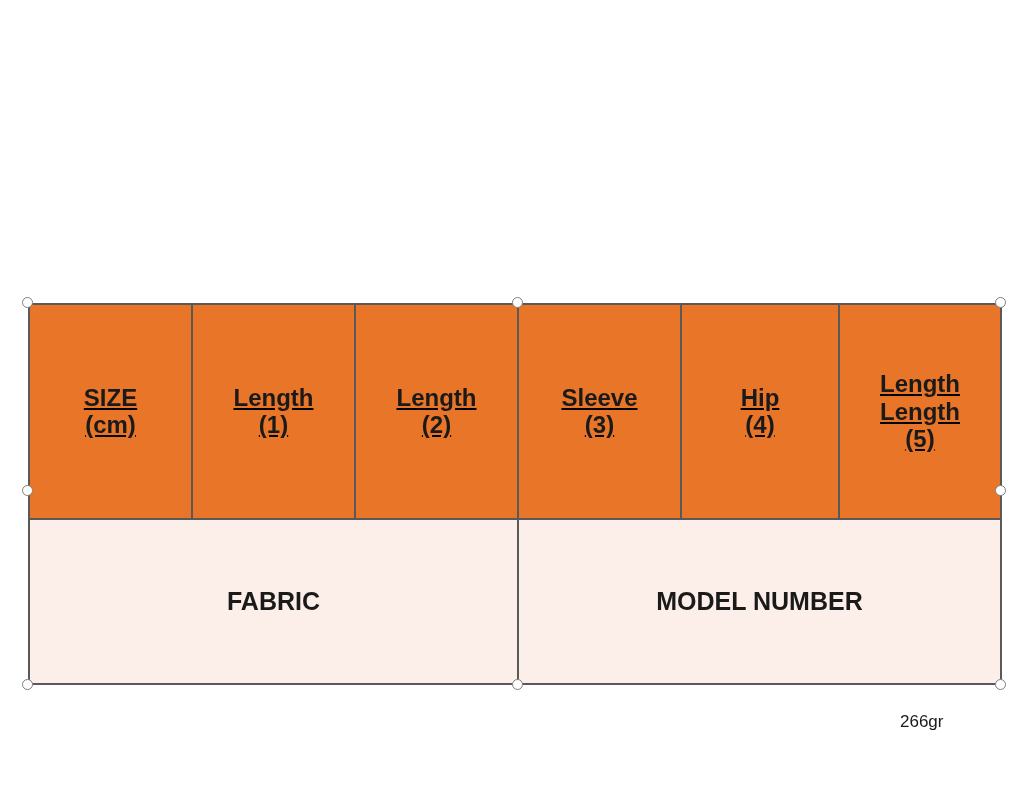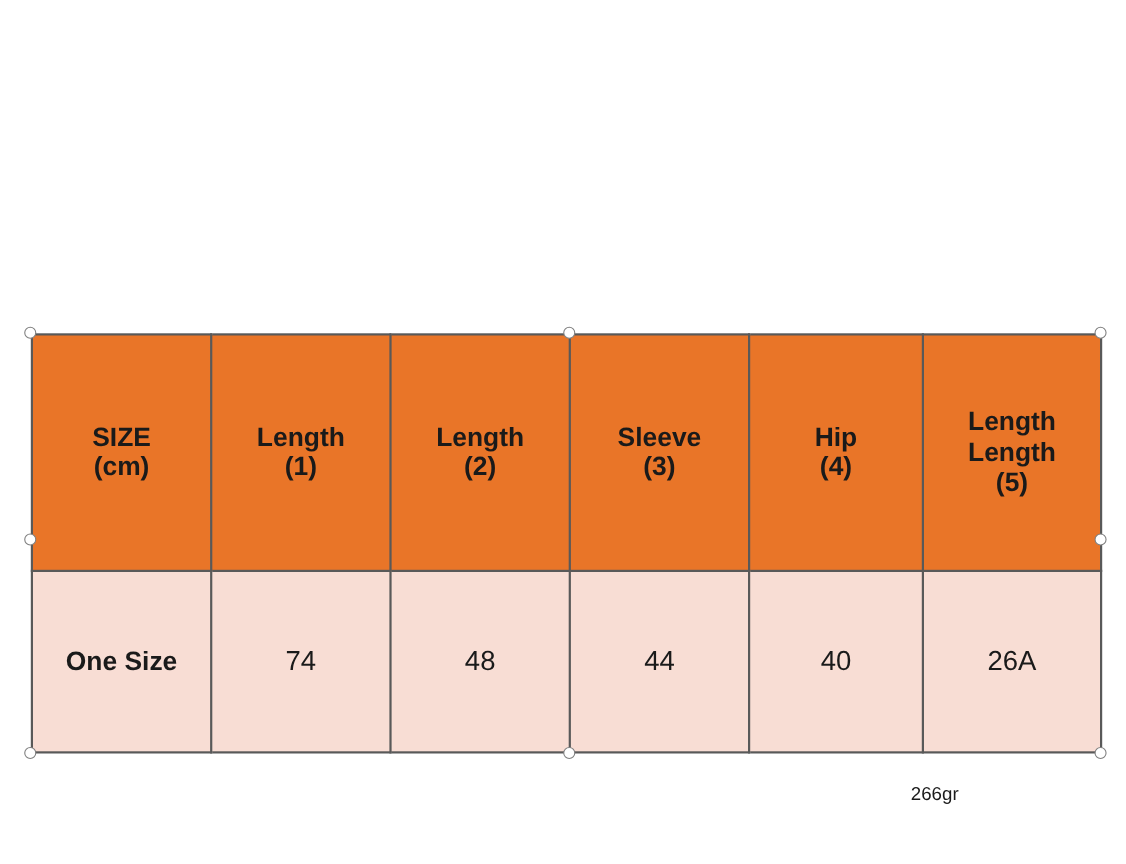--- a/index.html
+++ b/index.html
@@ -50,20 +50,21 @@
   }
 
   
   tr.header-row td {
     background: #E97528;
     font-weight: bold;
     font-size: 24px;
   }
   tr.header-row {
     height: 104px;
+    text-decoration: underline;
   }
 
   
   tr.measure-row {
     height: 80px;
   }
   tr.measure-row td {
     background: #F8DDD4;
     font-size: 25px;
   }
@@ -107,21 +108,21 @@
   .h-tr { left: 967px; top: -6px; }
   .h-ml { left: -6px;  top: 182px; }
   .h-mr { left: 967px; top: 182px; }
   .h-bl { left: -6px;  top: 376px; }
   .h-bm { left: 484px; top: 376px; }
   .h-br { left: 967px; top: 376px; }
 
   
   #weight-note {
     position: absolute;
-    left: 828px;
+    left: 900px;
     top: 712px;
     font-size: 17px;
     color: #1a1a1a;
     font-family: "Liberation Sans", sans-serif;
   }
 </style>
 </head>
 <body>
 
 <div id="page">
@@ -159,29 +160,25 @@
             <div>Hip</div>
             <div>(4)</div>
           </td>
           <td>
             <div>Length</div>
             <div>Length</div>
             <div>(5)</div>
           </td>
         </tr>
 
-        <tr class="measure-row">
-          <td class="label-cell">One Size</td>
-          <td>74</td>
-          <td>48</td>
-          <td>44</td>
-          <td>40</td>
-          <td>26A</td>
+
+        <tr class="subheader-row">
+          <td colspan="3">FABRIC</td>
+          <td colspan="3">MODEL NUMBER</td>
         </tr>
-
 
       </tbody>
     </table>
 
     <div class="handle h-tl"></div>
     <div class="handle h-tm"></div>
     <div class="handle h-tr"></div>
     <div class="handle h-ml"></div>
     <div class="handle h-mr"></div>
     <div class="handle h-bl"></div>

